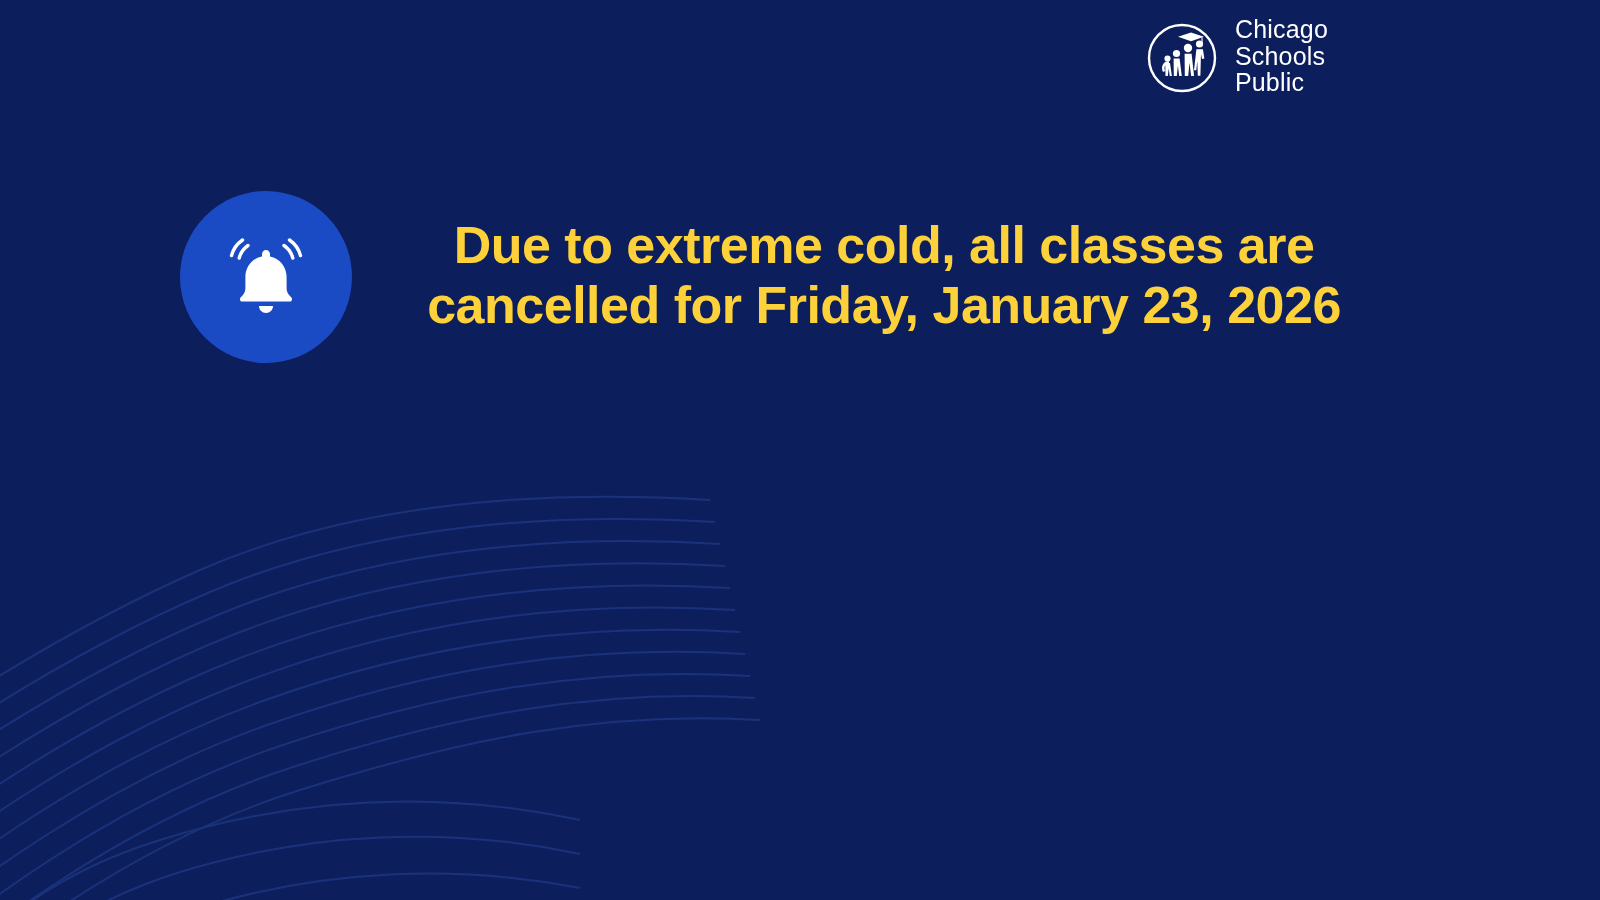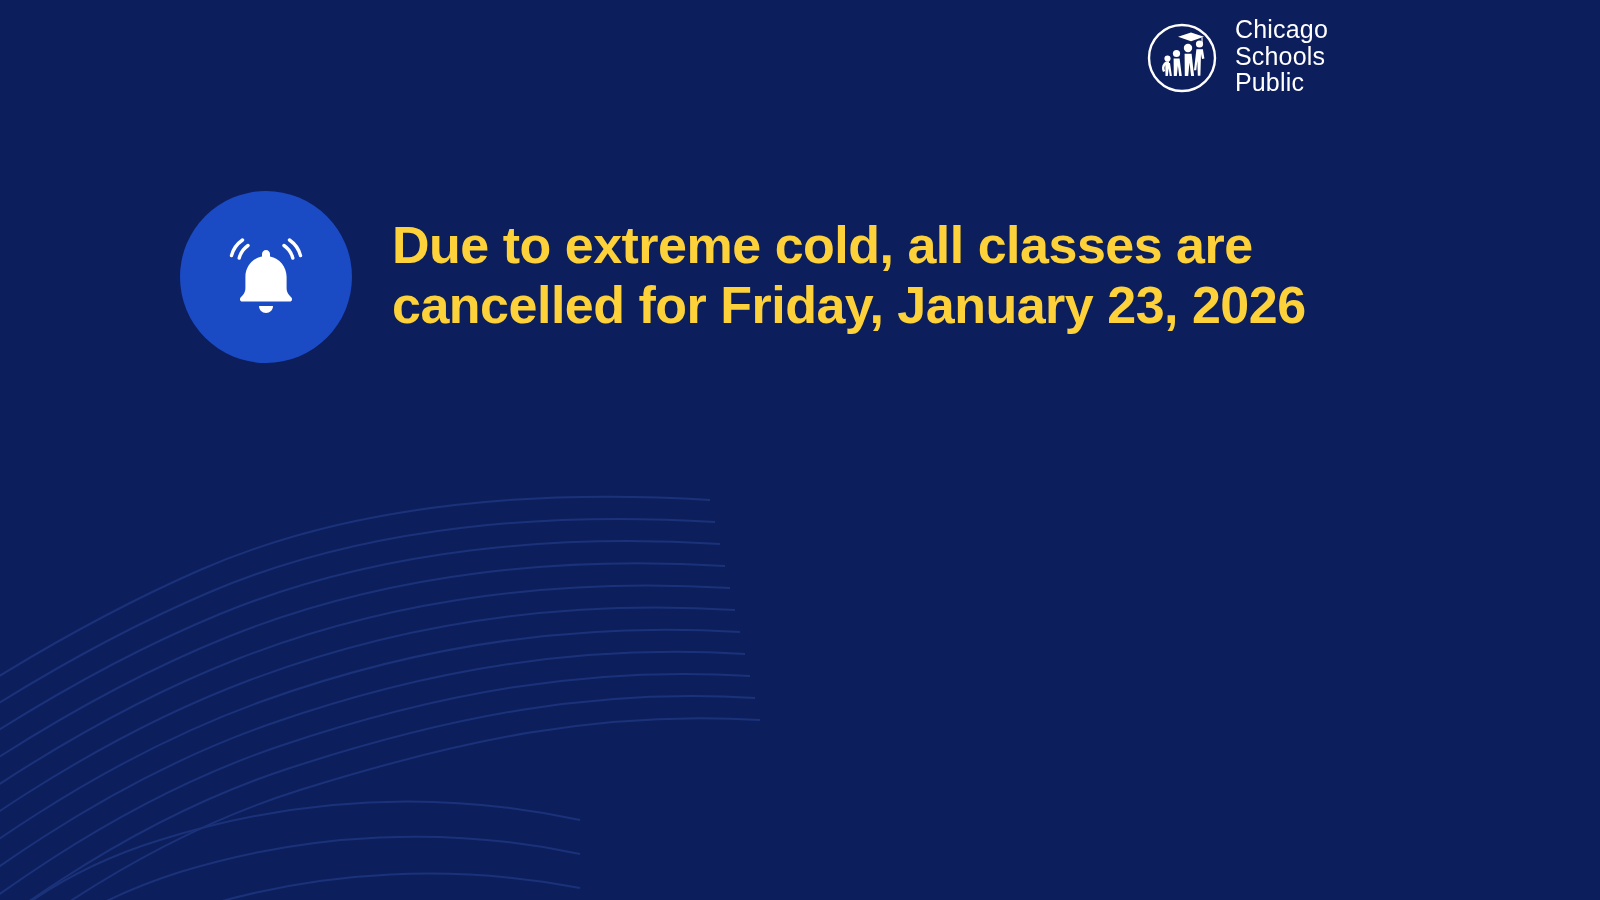--- a/index.html
+++ b/index.html
@@ -65,20 +65,21 @@
   .bell-circle svg { width:96px; height:96px; }
 
   .headline {
     color:#fcd139;
     font-size:52px;
     font-weight:bold;
     line-height:1.16;
     letter-spacing:-0.5px;
     max-width:1030px;
     padding-top:30px;
+    text-align:center;
   }
 
   
   .body-text {
     position:absolute;
     left:110px; top:400px;
     width:1390px;
     text-align:center;
     color:#f4f6fb;
     font-size:49px;

